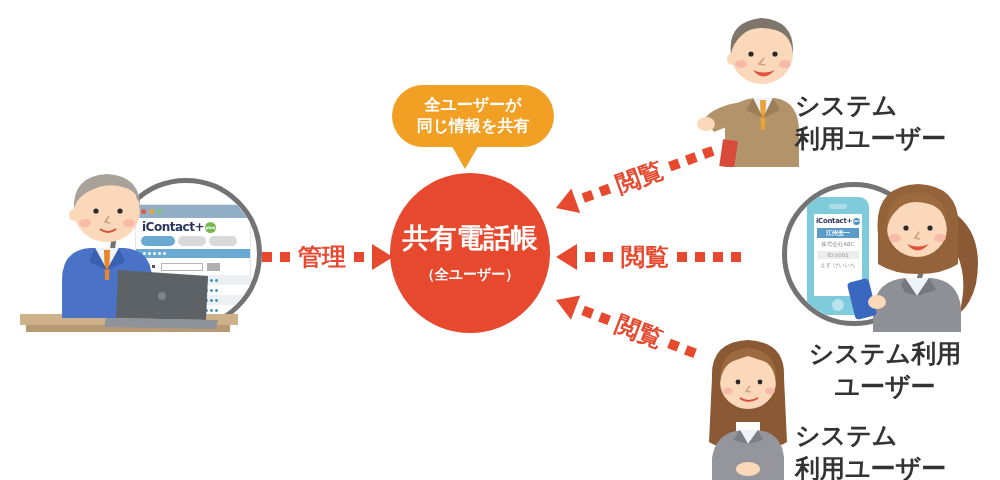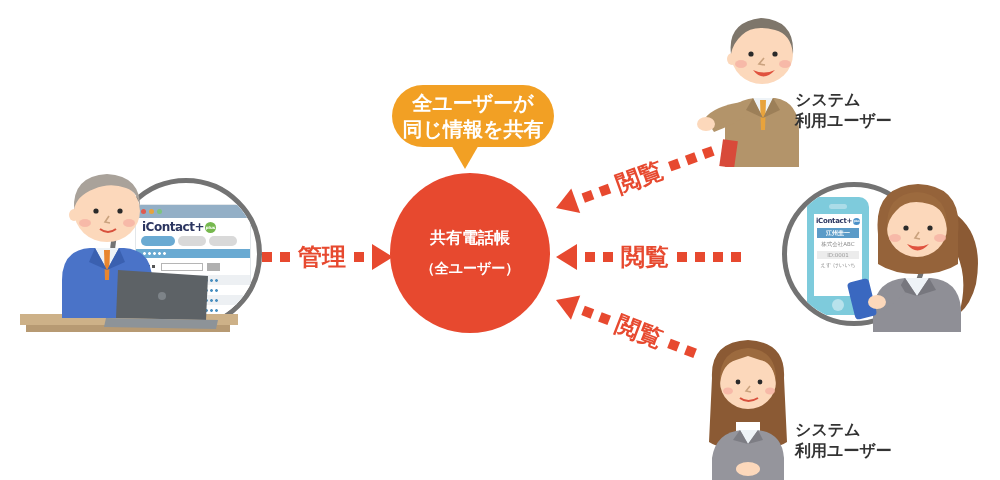--- a/index.html
+++ b/index.html
@@ -8,48 +8,48 @@
 
   
   .big-circle{position:absolute;border-radius:50%;background:#fff;border:5px solid #737373;
               box-sizing:border-box;overflow:hidden;}
   .browser-circle{left:110px;top:178px;width:152px;height:152px;z-index:1;}
   .phone-circle{left:782px;top:182px;width:144px;height:144px;z-index:1;}
 
   .center-circle{position:absolute;left:390px;top:173px;width:160px;height:160px;border-radius:50%;
                  background:#e7492f;display:flex;flex-direction:column;align-items:center;
                  justify-content:center;z-index:2;}
-  .center-title{color:#fff;font-weight:bold;font-size:16px;line-height:1.2;}
+  .center-title{color:#fff;font-weight:bold;font-size:27px;line-height:1.2;}
   .center-sub{color:#fff;font-weight:bold;font-size:14px;margin-top:12px;}
 
   
   .bubble{position:absolute;left:392px;top:85px;width:162px;height:62px;background:#f2a024;
           border-radius:32px;display:flex;align-items:center;justify-content:center;z-index:3;}
-  .bubble-text{color:#fff;font-weight:bold;font-size:20px;line-height:1.3;text-align:center;
+  .bubble-text{color:#fff;font-weight:bold;font-size:16px;line-height:1.3;text-align:center;
                white-space:pre-line;}
   .bubble-tail{position:absolute;left:58px;top:143px;width:0;height:0;z-index:3;
                border-left:15px solid transparent;border-right:15px solid transparent;
                border-top:26px solid #f2a024;}
   .bubble-wrap{position:absolute;left:0;top:0;z-index:3;}
 
   
   .arrow{position:absolute;display:flex;align-items:center;gap:8px;z-index:2;}
   .dash{width:10px;height:10px;background:#e7492f;}
   .head-left{width:0;height:0;border-top:13px solid transparent;border-bottom:13px solid transparent;
              border-right:21px solid #e7492f;}
   .head-right{width:0;height:0;border-top:13px solid transparent;border-bottom:13px solid transparent;
               border-left:21px solid #e7492f;}
   .arrow-label{color:#e7492f;font-weight:bold;font-size:24px;white-space:nowrap;}
   .arrow-manage{left:262px;top:241px;}
   .arrow-top{left:556px;top:192px;transform:rotate(-20deg);transform-origin:left center;}
   .arrow-mid{left:556px;top:241px;}
   .arrow-bottom{left:556px;top:284px;transform:rotate(21deg);transform-origin:left center;}
 
   
-  .person-label{position:absolute;color:#333;font-weight:bold;font-size:16px;line-height:1.3;
+  .person-label{position:absolute;color:#333;font-weight:bold;font-size:25px;line-height:1.3;
                 white-space:pre-line;z-index:4;}
   .label-admin{left:42px;top:343px;font-size:23px;}
   .label-top{left:795px;top:90px;}
   .label-mid{left:800px;top:338px;width:170px;text-align:center;}
   .label-bottom{left:795px;top:420px;}
 
   
   .browser{position:absolute;left:21px;top:22px;width:114px;height:130px;background:#fff;
            border-radius:5px 5px 0 0;box-shadow:0 0 0 1px #e3e7ea;}
   .b-titlebar{height:13px;background:#93afc6;border-radius:5px 5px 0 0;display:flex;
@@ -278,20 +278,22 @@
     <ellipse cx="34" cy="130" rx="9" ry="7" fill="#fcd8bb"></ellipse>
     <ellipse cx="74" cy="56" rx="30" ry="29" fill="#fcd8bb"></ellipse>
     <path d="M44 58 Q42 22 74 20 Q106 22 104 58 Q102 36 86 32 Q64 26 53 39 Q45 47 44 58 Z" fill="#9c6a3e"></path>
     <circle cx="63" cy="56" r="2.6" fill="#2a2a2a"></circle>
     <circle cx="87" cy="56" r="2.6" fill="#2a2a2a"></circle>
     <path d="M76 60 L72 66 L77 67" stroke="#caa27e" fill="none" stroke-width="1.6"></path>
     <path d="M64 72 Q74 85 86 72 Q75 77 64 72 Z" fill="#e0523e"></path>
     <ellipse cx="52" cy="66" rx="6" ry="4" fill="#f6b4a4" opacity="0.85"></ellipse>
     <ellipse cx="97" cy="66" rx="6" ry="4" fill="#f6b4a4" opacity="0.85"></ellipse>
   </svg>
+  <div class="person-label label-mid">システム利用
+ユーザー</div>
 
   <svg class="person person-bottom" viewBox="0 0 115 150">
     <path d="M22 48 Q20 12 58 10 Q96 12 94 48 L97 112 Q85 120 70 114 L70 92 L46 92 L46 114 Q31 120 19 112 Z" fill="#8b5a34"></path>
     <path d="M22 150 L22 128 Q26 102 52 100 L66 100 Q92 102 94 128 L94 150 Z" fill="#95959c"></path>
     <path d="M50 100 L58 114 L68 100 Z" fill="#eef3f7"></path>
     <path d="M50 100 L58 114 L43 110 Z" fill="#7d7d84"></path>
     <path d="M68 100 L58 114 L73 110 Z" fill="#7d7d84"></path>
     <ellipse cx="58" cy="139" rx="12" ry="7" fill="#fcd8bb"></ellipse>
     <ellipse cx="58" cy="52" rx="28" ry="27" fill="#fcd8bb"></ellipse>
     <path d="M30 54 Q28 20 58 18 Q88 20 86 54 Q84 32 70 30 L58 26 L46 30 Q32 34 30 54 Z" fill="#9c6a3e"></path>

